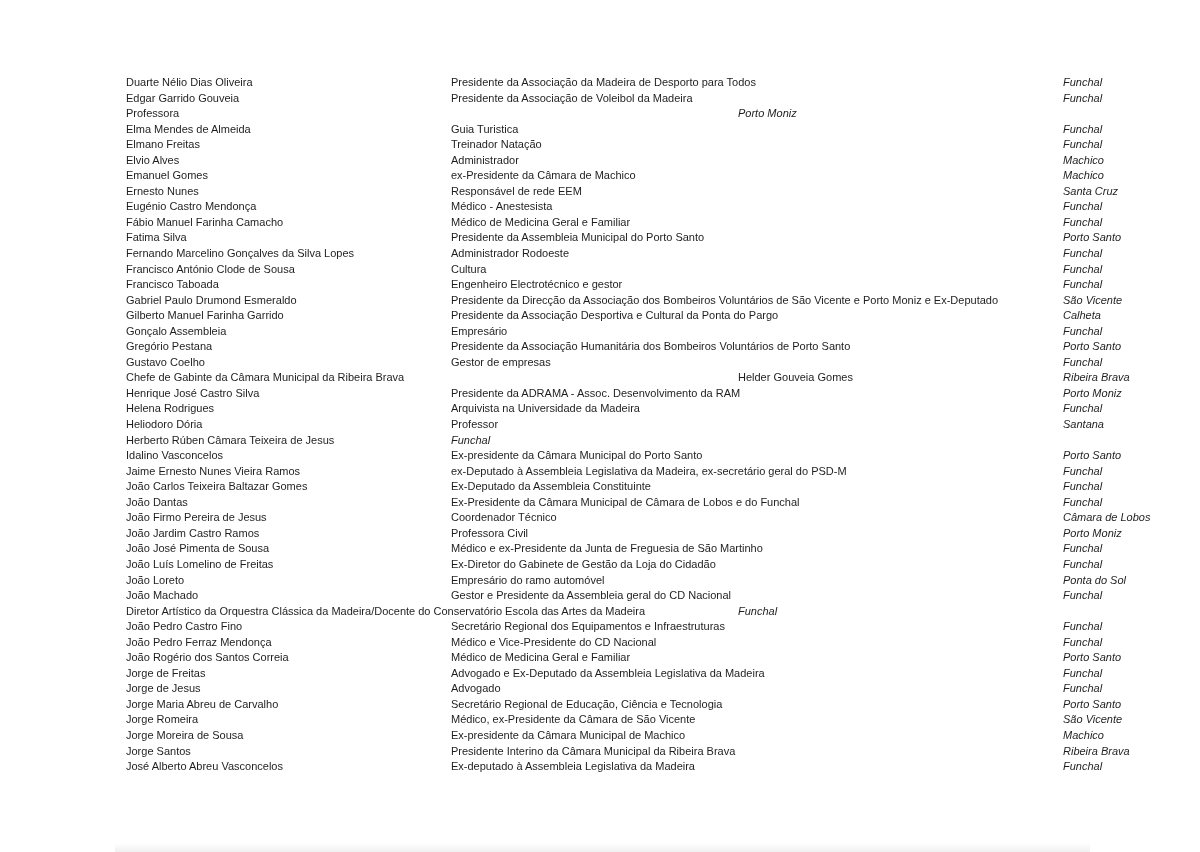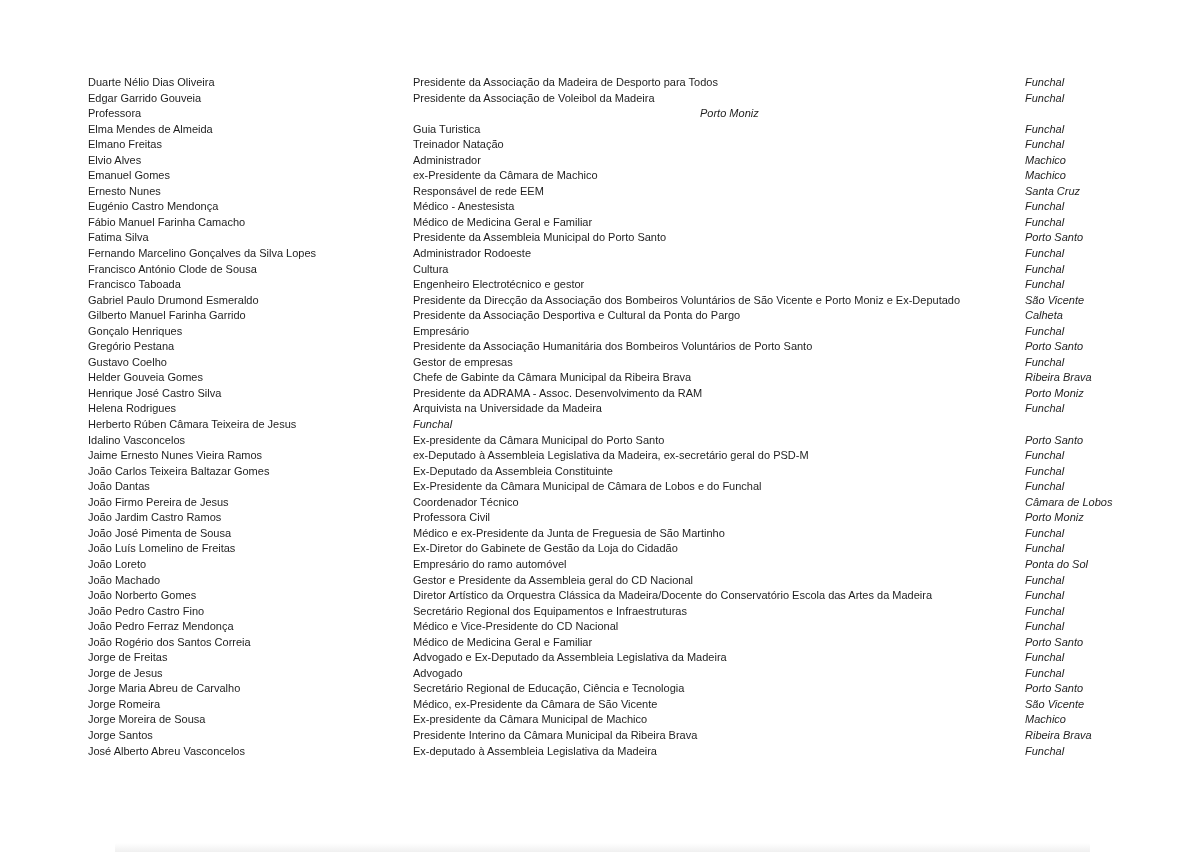--- a/index.html
+++ b/index.html
@@ -21,20 +21,21 @@
     position: absolute;
     top: 75px;
     left: 88px;
     right: 0;
   }
   .row {
     display: flex;
     height: 15.55px;
     line-height: 15.55px;
     white-space: nowrap;
+    margin-left: 38px;
   }
   .cell {
     overflow: visible;
   }
   .cell.name { width: 325px; flex: 0 0 325px; }
   .cell.role { width: 612px; flex: 0 0 612px; }
   .cell.location { flex: 1; font-style: italic; }
   .page-edge-shadow {
     position: absolute;
     left: 115px;
@@ -140,55 +141,60 @@
     <span class="cell location">São Vicente</span>
   </div>
 
   <div class="row">
     <span class="cell name">Gilberto Manuel Farinha Garrido</span>
     <span class="cell role">Presidente da Associação Desportiva e Cultural da Ponta do Pargo</span>
     <span class="cell location">Calheta</span>
   </div>
 
   <div class="row">
-    <span class="cell name">Gonçalo Henriques</span>
+    <span class="cell name">Gonçalo Assembleia</span>
     <span class="cell role">Empresário</span>
     <span class="cell location">Funchal</span>
   </div>
 
   <div class="row">
     <span class="cell name">Gregório Pestana</span>
     <span class="cell role">Presidente da Associação Humanitária dos Bombeiros Voluntários de Porto Santo</span>
     <span class="cell location">Porto Santo</span>
   </div>
 
   <div class="row">
     <span class="cell name">Gustavo Coelho</span>
     <span class="cell role">Gestor de empresas</span>
     <span class="cell location">Funchal</span>
   </div>
 
   <div class="row">
+    <span class="cell role">Chefe de Gabinte da Câmara Municipal da Ribeira Brava</span>
     <span class="cell name">Helder Gouveia Gomes</span>
-    <span class="cell role">Chefe de Gabinte da Câmara Municipal da Ribeira Brava</span>
     <span class="cell location">Ribeira Brava</span>
   </div>
 
   <div class="row">
     <span class="cell name">Henrique José Castro Silva</span>
     <span class="cell role">Presidente da ADRAMA - Assoc. Desenvolvimento da RAM</span>
     <span class="cell location">Porto Moniz</span>
   </div>
 
   <div class="row">
     <span class="cell name">Helena Rodrigues</span>
     <span class="cell role">Arquivista na Universidade da Madeira</span>
     <span class="cell location">Funchal</span>
   </div>
 
+  <div class="row">
+    <span class="cell name">Heliodoro Dória</span>
+    <span class="cell role">Professor</span>
+    <span class="cell location">Santana</span>
+  </div>
 
   <div class="row">
     <span class="cell name">Herberto Rúben Câmara Teixeira de Jesus</span>
     <span class="cell location">Funchal</span>
   </div>
 
   <div class="row">
     <span class="cell name">Idalino Vasconcelos</span>
     <span class="cell role">Ex-presidente da Câmara Municipal do Porto Santo</span>
     <span class="cell location">Porto Santo</span>
@@ -242,21 +248,20 @@
     <span class="cell location">Ponta do Sol</span>
   </div>
 
   <div class="row">
     <span class="cell name">João Machado</span>
     <span class="cell role">Gestor e Presidente da Assembleia geral do CD Nacional</span>
     <span class="cell location">Funchal</span>
   </div>
 
   <div class="row">
-    <span class="cell name">João Norberto Gomes</span>
     <span class="cell role">Diretor Artístico da Orquestra Clássica da Madeira/Docente do Conservatório Escola das Artes da Madeira</span>
     <span class="cell location">Funchal</span>
   </div>
 
   <div class="row">
     <span class="cell name">João Pedro Castro Fino</span>
     <span class="cell role">Secretário Regional dos Equipamentos e Infraestruturas</span>
     <span class="cell location">Funchal</span>
   </div>
 

